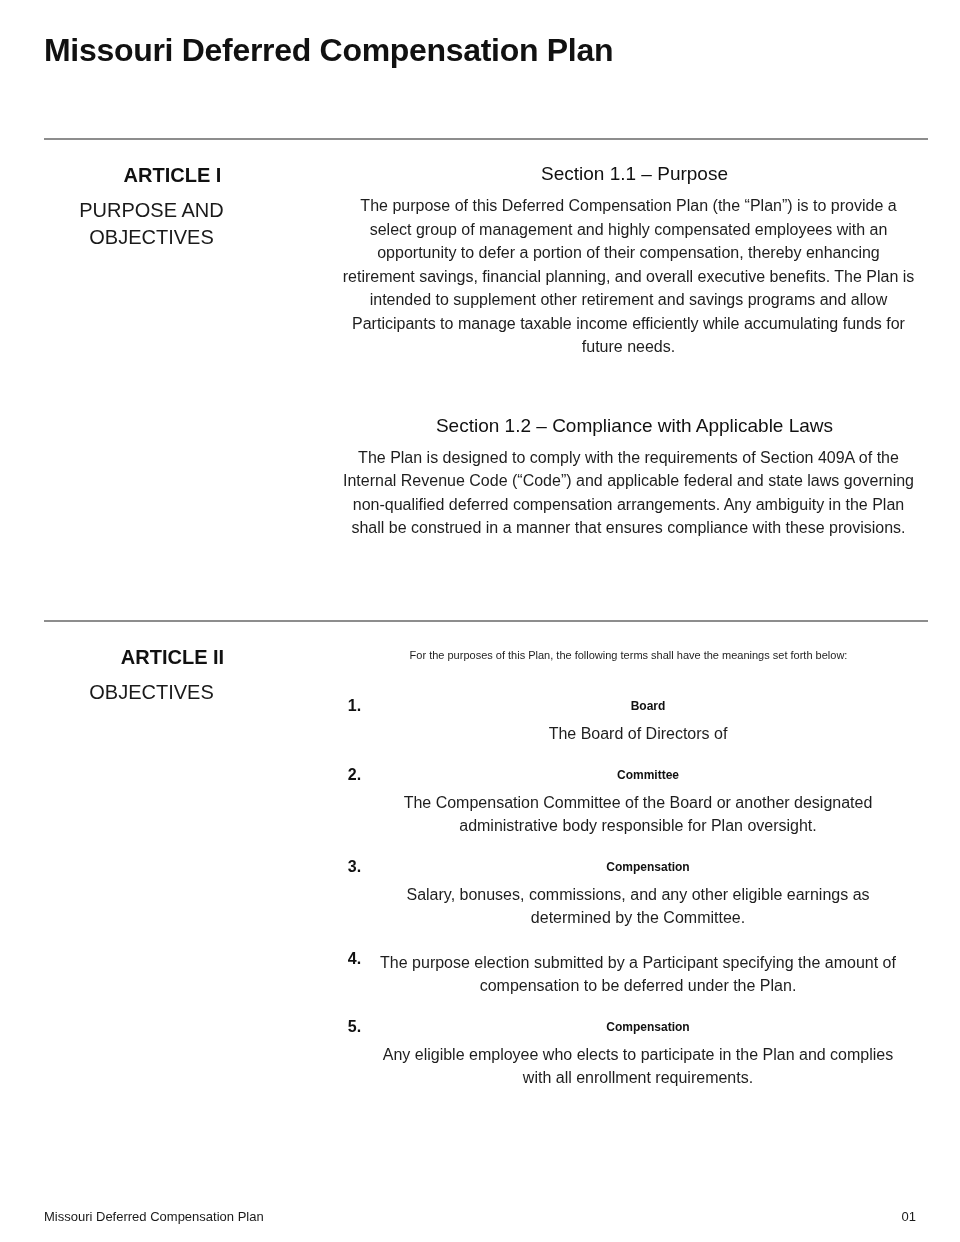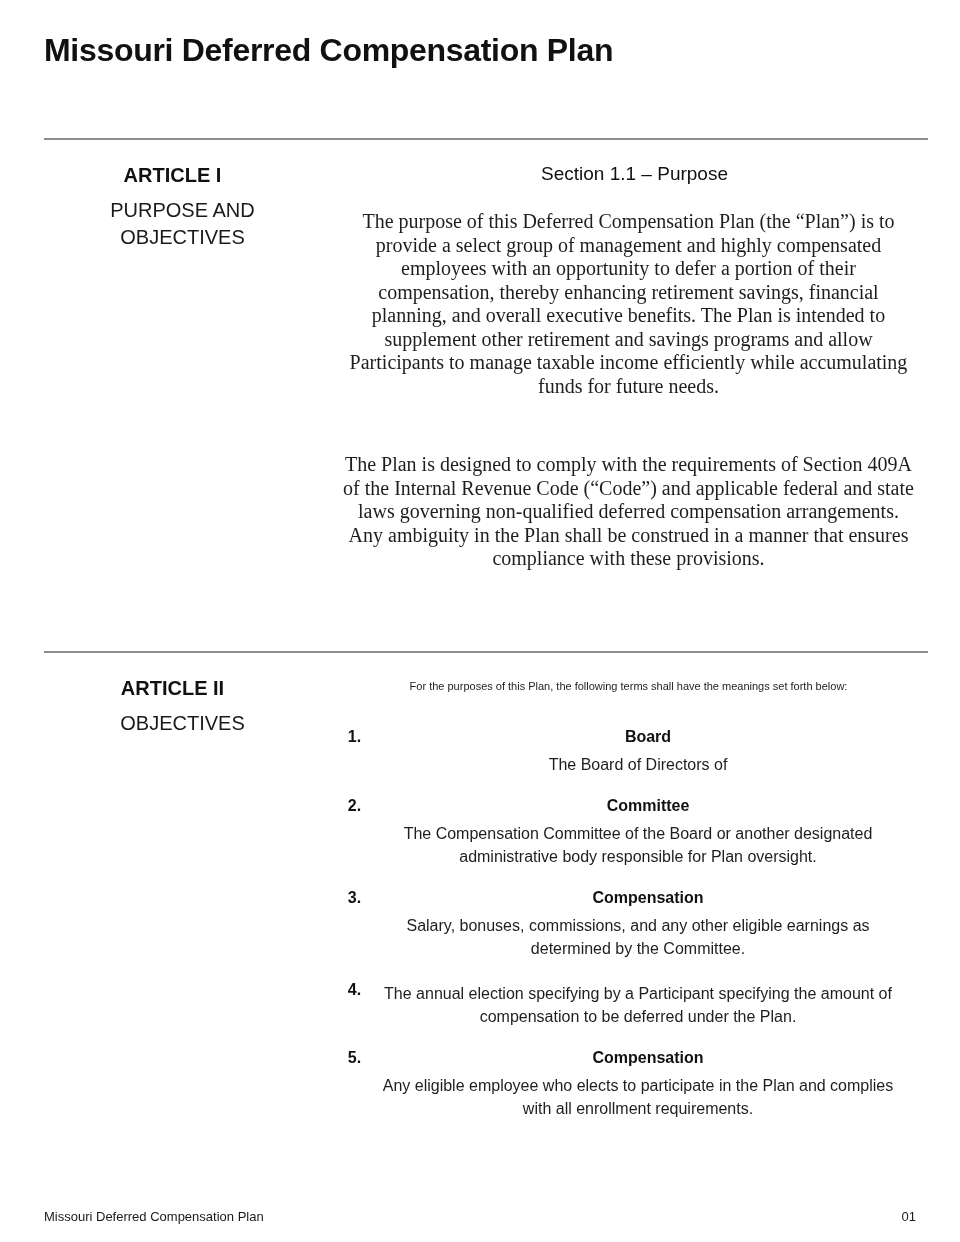--- a/index.html
+++ b/index.html
@@ -43,35 +43,33 @@
     color: #111111;
     line-height: 26px;
   }
   .art-name {
     font-size: 20px;
     font-weight: 400;
     color: #1a1a1a;
     line-height: 27px;
     margin-top: 9px;
     max-width: 215px;
-    margin-left: 31px;
   }
   .sec h2 {
     font-size: 19px;
     font-weight: 400;
     color: #111111;
     line-height: 24px;
   }
   .sec p {
-    margin-top: 24px;
-    font-size: 20px;
+    margin-top: 8px;
+    font-size: 16px;
     line-height: 23.5px;
     color: #1e1e1e;
     max-width: 575px;
-    font-family: Liberation Serif, serif;
   }
   .sec-gap { margin-top: 55px; }
   .intro {
     font-size: 11px;
     line-height: 23.5px;
     color: #1e1e1e;
     max-width: 575px;
   }
   .def-list {
     margin-top: 27px;
@@ -81,21 +79,21 @@
     grid-template-columns: 27px 1fr;
     margin-bottom: 17px;
   }
   .def-num {
     font-size: 16px;
     font-weight: 700;
     line-height: 24px;
     color: #111111;
   }
   .def-term {
-    font-size: 16px;
+    font-size: 12px;
     font-weight: 700;
     line-height: 24px;
     color: #111111;
   }
   .def-text {
     grid-column: 2;
     margin-top: 4px;
     font-size: 16px;
     line-height: 23.5px;
     color: #1e1e1e;
@@ -123,20 +121,21 @@
     <div class="art-left">
       <div class="art-label">ARTICLE I</div>
       <div class="art-name">PURPOSE AND OBJECTIVES</div>
     </div>
     <div class="art-right">
       <div class="sec">
         <h2>Section 1.1 – Purpose</h2>
         <p>The purpose of this Deferred Compensation Plan (the “Plan”) is to provide a select group of management and highly compensated employees with an opportunity to defer a portion of their compensation, thereby enhancing retirement savings, financial planning, and overall executive benefits. The Plan is intended to supplement other retirement and savings programs and allow Participants to manage taxable income efficiently while accumulating funds for future needs.</p>
       </div>
       <div class="sec sec-gap">
+        <h2>Section 1.2 – Compliance with Applicable Laws</h2>
         <p>The Plan is designed to comply with the requirements of Section 409A of the Internal Revenue Code (“Code”) and applicable federal and state laws governing non-qualified deferred compensation arrangements. Any ambiguity in the Plan shall be construed in a manner that ensures compliance with these provisions.</p>
       </div>
     </div>
   </section>
 
   <hr class="rule rule-2">
 
   <section class="article">
     <div class="art-left">
       <div class="art-label">ARTICLE II</div>
@@ -160,21 +159,21 @@
         </div>
 
         <div class="def-item">
           <span class="def-num">3.</span>
           <span class="def-term">Compensation</span>
           <p class="def-text">Salary, bonuses, commissions, and any other eligible earnings as determined by the Committee.</p>
         </div>
 
         <div class="def-item">
           <span class="def-num">4.</span>
-          <p class="def-text">The annual election specifying by a Participant specifying the amount of compensation to be deferred under the Plan.</p>
+          <p class="def-text">The purpose election submitted by a Participant specifying the amount of compensation to be deferred under the Plan.</p>
         </div>
 
         <div class="def-item">
           <span class="def-num">5.</span>
           <span class="def-term">Compensation</span>
           <p class="def-text">Any eligible employee who elects to participate in the Plan and complies with all enrollment requirements.</p>
         </div>
 
       </div>
     </div>

